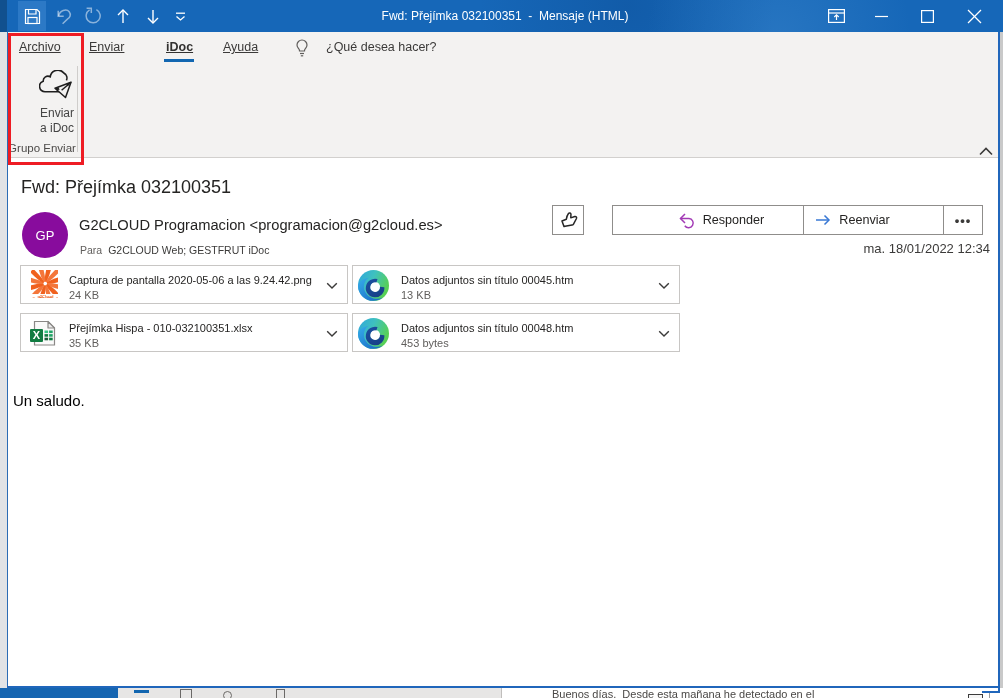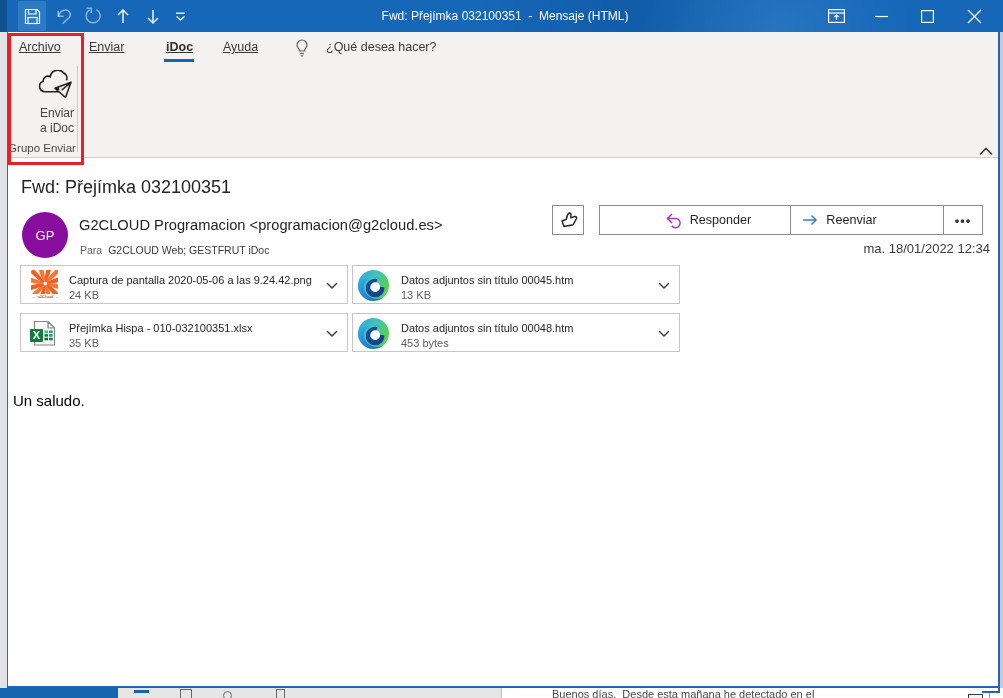--- a/index.html
+++ b/index.html
@@ -52,21 +52,21 @@
 #redbox { left:8px; top:33px; width:76px; height:132px; border:3px solid #ee1c24; z-index:50; }
 
 
 #subject { left:21px; top:177px; font-size:18px; color:#252423; }
 #avatar { left:22px; top:212px; width:46px; height:46px; border-radius:50%; background:#880c9d; color:#fff; font-size:13px; display:flex; align-items:center; justify-content:center; }
 #sender { left:79px; top:217px; font-size:14.7px; color:#252423; }
 #pararow { left:80px; top:244px; font-size:10.5px; color:#3b3a39; }
 #pararow .lbl { color:#605e5c; margin-right:6px; }
 .hbtn { position:absolute; top:205px; height:30px; background:#fff; border:1px solid #8f8d8b; display:flex; align-items:center; justify-content:center; font-size:13px; color:#252423; }
 #btn-like { left:552px; width:32px; }
-#btn-group { left:599px; width:345px; padding:0;gap:30px; }
+#btn-group { left:612px; width:345px; padding:0;gap:30px; }
 #btn-group .seg { height:100%; display:flex; align-items:center; justify-content:center; gap:7px; font-size:12.6px; color:#252423; }
 #btn-group .seg + .seg { border-left:1px solid #8f8d8b; }
 #btn-more { left:943px; width:40px; font-weight:bold; letter-spacing:1px; color:#3b3a39; }
 #daterow { left:700px; top:241px; width:290px; text-align:right; font-size:13px; color:#3b3a39; }
 
 
 .card { position:absolute; width:328px; height:39px; background:#fff; border:1px solid #c8c6c4; }
 .card .icon { position:absolute; left:9px; top:5px; width:28px; height:28px; }
 .card .t1 { position:absolute; left:48px; top:8px; font-size:11px; color:#252423; white-space:nowrap; }
 .card .t2 { position:absolute; left:48px; top:23px; font-size:11px; color:#605e5c; }

